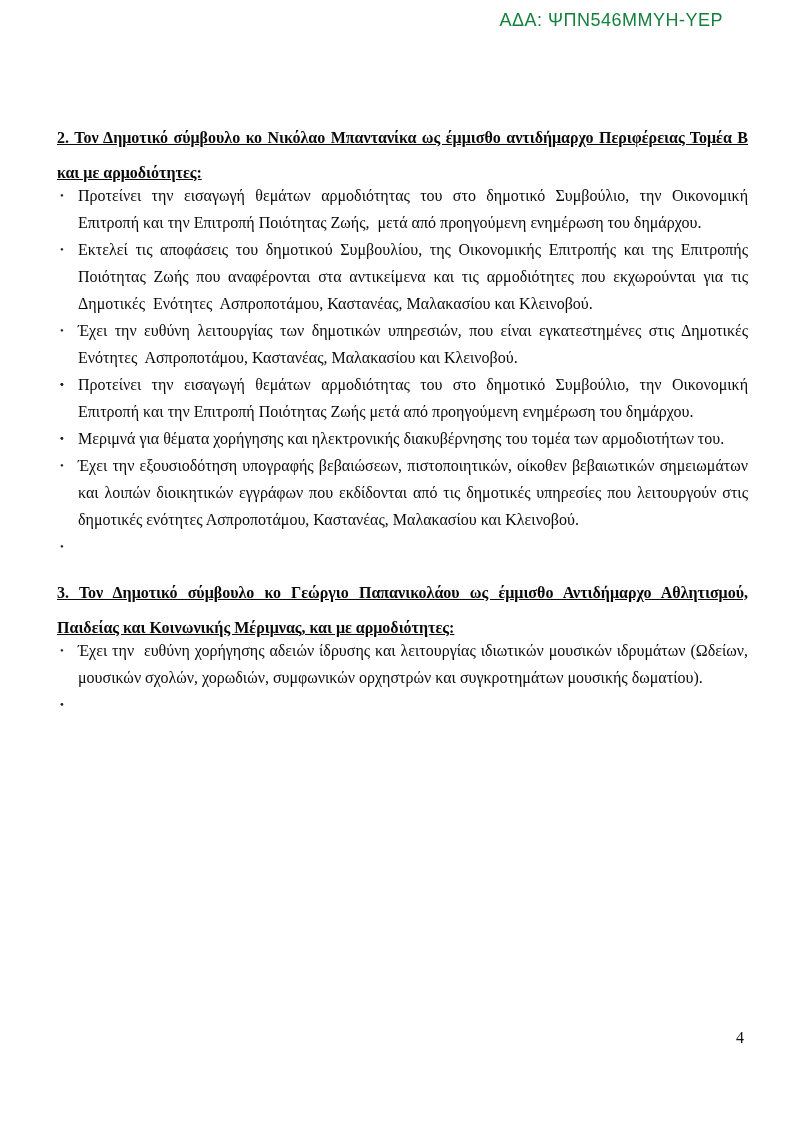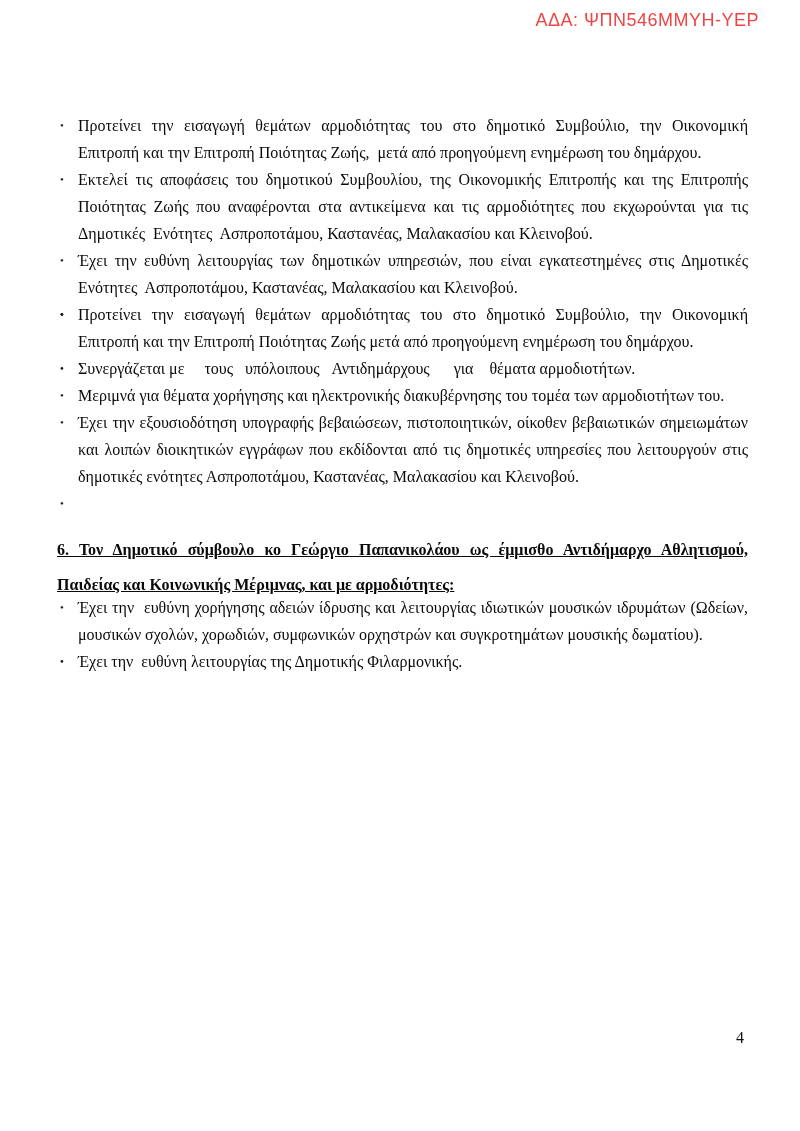--- a/index.html
+++ b/index.html
@@ -14,22 +14,21 @@
   }
   .ada-header {
     position: absolute;
     top: 10px;
     left: 0;
     width: 723px;
     text-align: right;
     font-family: "Liberation Sans", sans-serif;
     font-size: 18px;
     letter-spacing: 0.5px;
-    color: #ef4444;
-    padding-left: 36px;
+    color: #15803d;
   }
   .content {
     position: absolute;
     top: 120px;
     left: 57px;
     width: 691px;
   }
   .section-heading {
     margin: 0;
     font-size: 16px;
@@ -69,20 +68,21 @@
   }
 </style>
 </head>
 <body>
 
 <div class="ada-header">ΑΔΑ: ΨΠΝ546ΜΜΥΗ-ΥΕΡ</div>
 
 <div class="content">
 
   <div class="section-block">
+    <div class="section-heading">2. Τον Δημοτικό σύμβουλο κο Νικόλαο Μπαντανίκα ως έμμισθο αντιδήμαρχο Περιφέρειας Τομέα Β και με αρμοδιότητες:</div>
     <div class="bullet-list">
       <div class="bullet-item">
         <span class="bullet-marker">•</span>
         <span>Προτείνει την εισαγωγή θεμάτων αρμοδιότητας του στο δημοτικό Συμβούλιο, την Οικονομική Επιτροπή και την Επιτροπή Ποιότητας Ζωής,&nbsp; μετά από προηγούμενη ενημέρωση του δημάρχου.</span>
       </div>
       <div class="bullet-item">
         <span class="bullet-marker">•</span>
         <span>Εκτελεί τις αποφάσεις του δημοτικού Συμβουλίου, της Οικονομικής Επιτροπής και της Επιτροπής Ποιότητας Ζωής που αναφέρονται στα αντικείμενα και τις αρμοδιότητες που εκχωρούνται για τις Δημοτικές&nbsp; Ενότητες&nbsp; Ασπροποτάμου, Καστανέας, Μαλακασίου και Κλεινοβού.</span>
       </div>
       <div class="bullet-item">
@@ -100,48 +100,46 @@
       </div>
       <div class="bullet-item">
         <span class="bullet-marker">•</span>
         <span>Προτείνει την εισαγωγή θεμάτων αρμοδιότητας του στο δημοτικό Συμβούλιο, την Οικονομική Επιτροπή και την Επιτροπή Ποιότητας Ζωής μετά από προηγούμενη ενημέρωση του δημάρχου.</span>
       </div>
       <div class="bullet-item">
         <span class="bullet-marker">•</span>
       </div>
       <div class="bullet-item">
         <span class="bullet-marker">•</span>
-        <span>Συνεργάζεται με &nbsp;&nbsp;&nbsp;&nbsp;τους &nbsp;&nbsp;υπόλοιπους &nbsp;&nbsp;Αντιδημάρχους &nbsp;&nbsp;&nbsp;&nbsp;&nbsp;για &nbsp;&nbsp;&nbsp;θέματα αρμοδιοτήτων.</span>
       </div>
       <div class="bullet-item">
         <span class="bullet-marker">•</span>
         <span>Μεριμνά για θέματα χορήγησης και ηλεκτρονικής διακυβέρνησης του τομέα των αρμοδιοτήτων του.</span>
       </div>
       <div class="bullet-item">
         <span class="bullet-marker">•</span>
         <span>Έχει την εξουσιοδότηση υπογραφής βεβαιώσεων, πιστοποιητικών, οίκοθεν βεβαιωτικών σημειωμάτων και λοιπών διοικητικών εγγράφων που εκδίδονται από τις δημοτικές υπηρεσίες που λειτουργούν στις δημοτικές ενότητες Ασπροποτάμου, Καστανέας, Μαλακασίου και Κλεινοβού.</span>
       </div>
       <div class="bullet-item">
         <span class="bullet-marker">•</span>
       </div>
     </div>
   </div>
 
   <div class="section-block">
-    <div class="section-heading">6. Τον Δημοτικό σύμβουλο κο Γεώργιο Παπανικολάου ως έμμισθο Αντιδήμαρχο Αθλητισμού, Παιδείας και Κοινωνικής Μέριμνας, και με αρμοδιότητες:</div>
+    <div class="section-heading">3. Τον Δημοτικό σύμβουλο κο Γεώργιο Παπανικολάου ως έμμισθο Αντιδήμαρχο Αθλητισμού, Παιδείας και Κοινωνικής Μέριμνας, και με αρμοδιότητες:</div>
     <div class="bullet-list">
       <div class="bullet-item">
         <span class="bullet-marker">•</span>
         <span>Έχει την&nbsp; ευθύνη χορήγησης αδειών ίδρυσης και λειτουργίας ιδιωτικών μουσικών ιδρυμάτων (Ωδείων, μουσικών σχολών, χορωδιών, συμφωνικών ορχηστρών και συγκροτημάτων μουσικής δωματίου).</span>
       </div>
       <div class="bullet-item">
         <span class="bullet-marker">•</span>
       </div>
       <div class="bullet-item">
         <span class="bullet-marker">•</span>
-        <span>Έχει την&nbsp; ευθύνη λειτουργίας της Δημοτικής Φιλαρμονικής.</span>
       </div>
     </div>
   </div>
 
 </div>
 
 <div class="page-number">4</div>
 
 </body></html>

